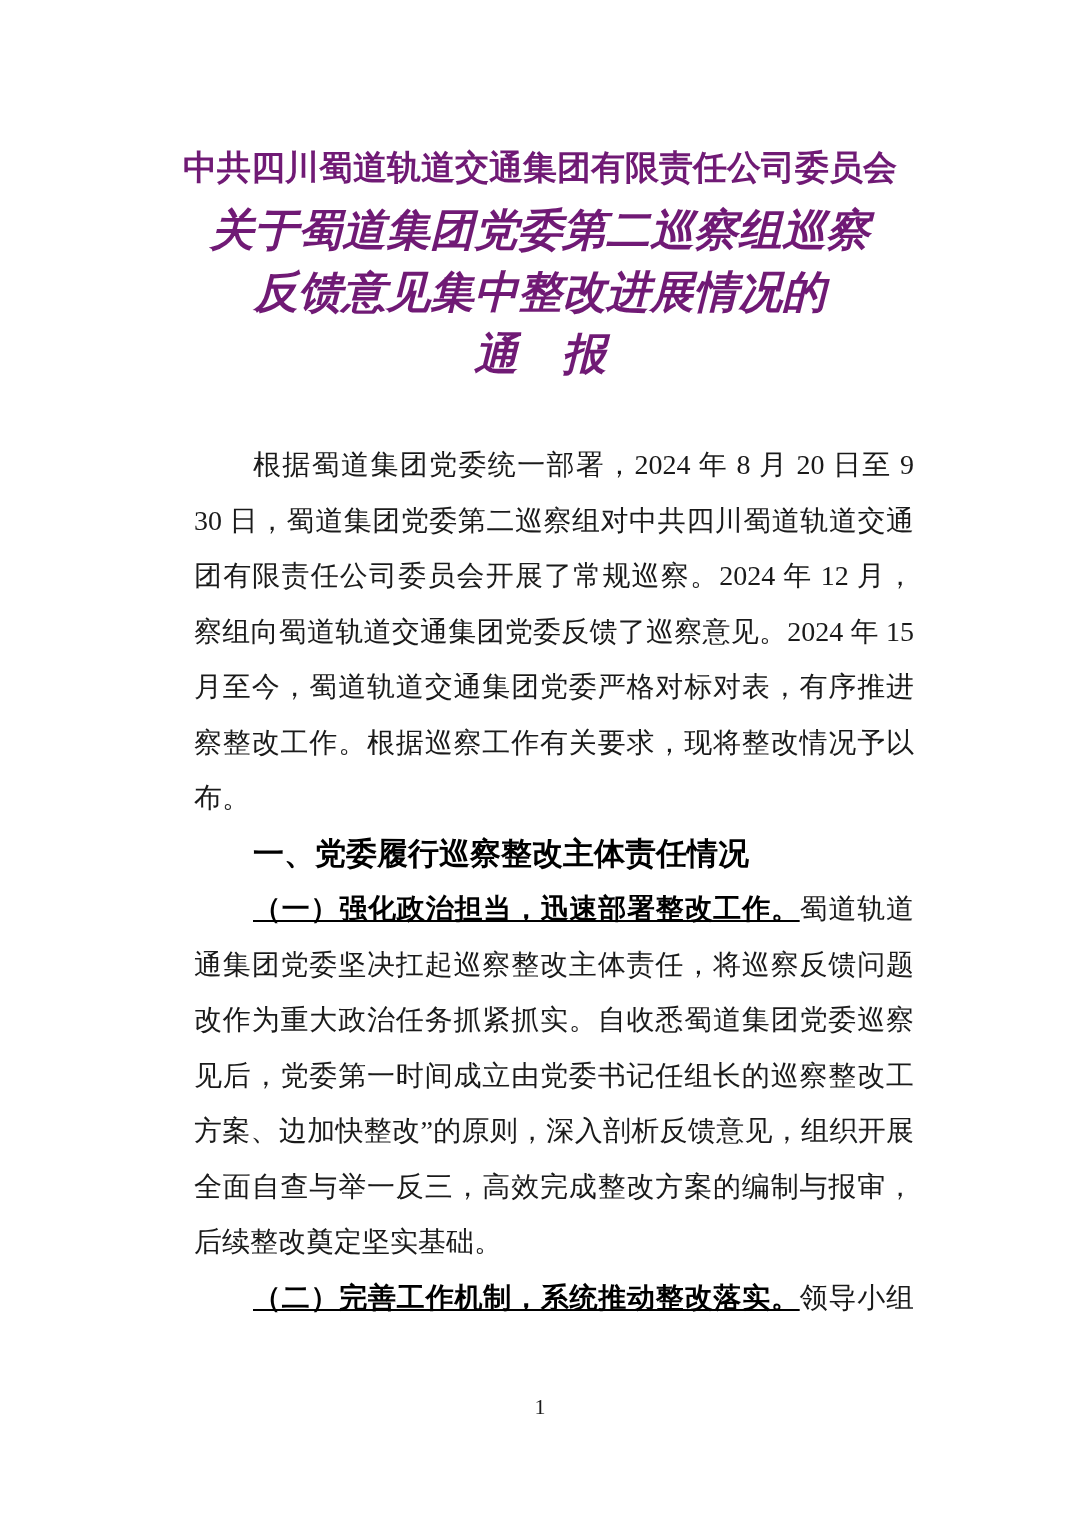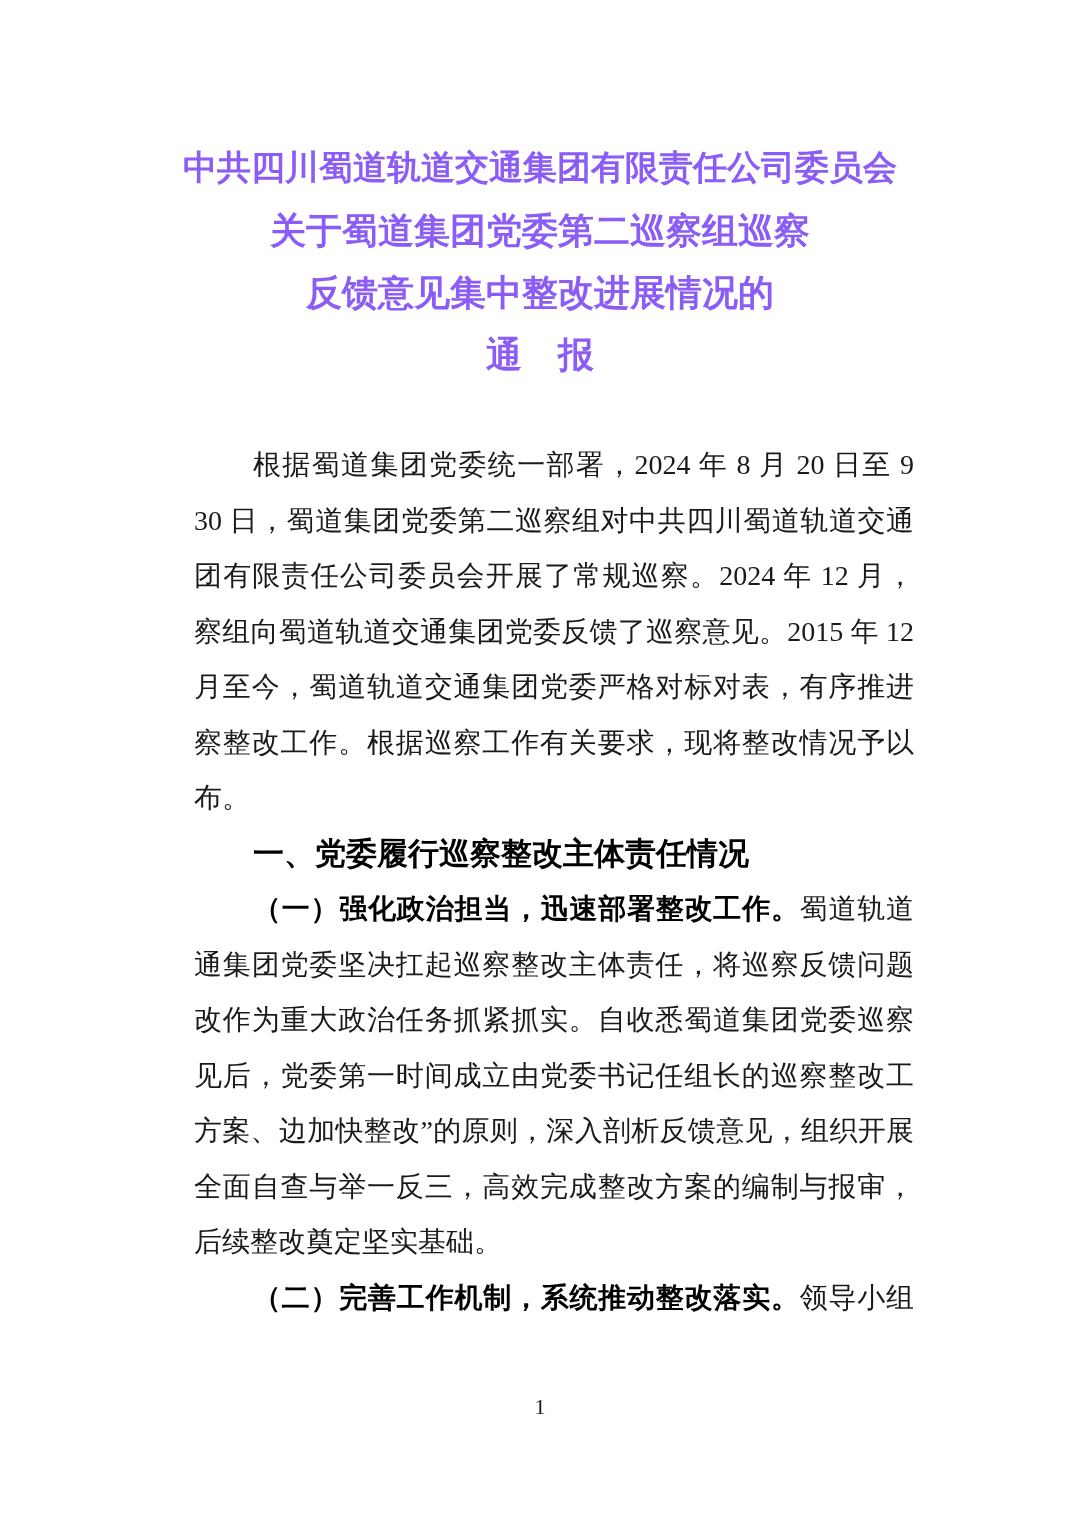--- a/index.html
+++ b/index.html
@@ -18,31 +18,32 @@
   }
 
   
   .title-block {
     position: absolute;
     left: 165px;
     top: 136px;
     width: 750px;
     text-align: center;
     font-weight: 700;
-    color: #8b5cf6;
+    color: #701a75;
   }
   .title-l1 {
     font-size: 34px;
     line-height: 64px;
     white-space: nowrap;
   }
   .title-l2, .title-l3, .title-l4 {
-    font-size: 36px;
+    font-size: 44px;
     line-height: 62px;
     white-space: nowrap;
+    font-style: italic;
   }
 
   
   .body-block {
     position: absolute;
     left: 162px;
     top: 437px;
     width: 752px;
     font-size: 28px;
   }
@@ -61,20 +62,21 @@
   }
   .heading {
     font-family: Liberation Sans, sans-serif;
     font-weight: 700;
     font-size: 31px;
     color: #000000;
   }
   .lead {
     font-weight: 700;
     color: #000000;
+    text-decoration: underline;
   }
 
   
   .page-number {
     position: absolute;
     left: 0;
     top: 1394px;
     width: 1080px;
     text-align: center;
     font-size: 22px;
@@ -91,21 +93,21 @@
     <div class="title-l2">关于蜀道集团党委第二巡察组巡察</div>
     <div class="title-l3">反馈意见集中整改进展情况的</div>
     <div class="title-l4">通　报</div>
   </div>
 
   <div class="body-block">
 
     <div class="bline j indent">根据蜀道集团党委统一部署，2024 年 8 月 20 日至 9 月</div>
     <div class="bline j">30 日，蜀道集团党委第二巡察组对中共四川蜀道轨道交通集</div>
     <div class="bline j">团有限责任公司委员会开展了常规巡察。2024 年 12 月，巡</div>
-    <div class="bline j">察组向蜀道轨道交通集团党委反馈了巡察意见。2015 年 12</div>
+    <div class="bline j">察组向蜀道轨道交通集团党委反馈了巡察意见。2024 年 15</div>
     <div class="bline j">月至今，蜀道轨道交通集团党委严格对标对表，有序推进巡</div>
     <div class="bline j">察整改工作。根据巡察工作有关要求，现将整改情况予以公</div>
     <div class="bline">布。</div>
 
     <div class="bline heading indent">一、党委履行巡察整改主体责任情况</div>
 
     <div class="bline j indent">
       <span class="lead">（一）强化政治担当，迅速部署整改工作。</span><span>蜀道轨道交</span>
     </div>
     <div class="bline j">通集团党委坚决扛起巡察整改主体责任，将巡察反馈问题整</div>

